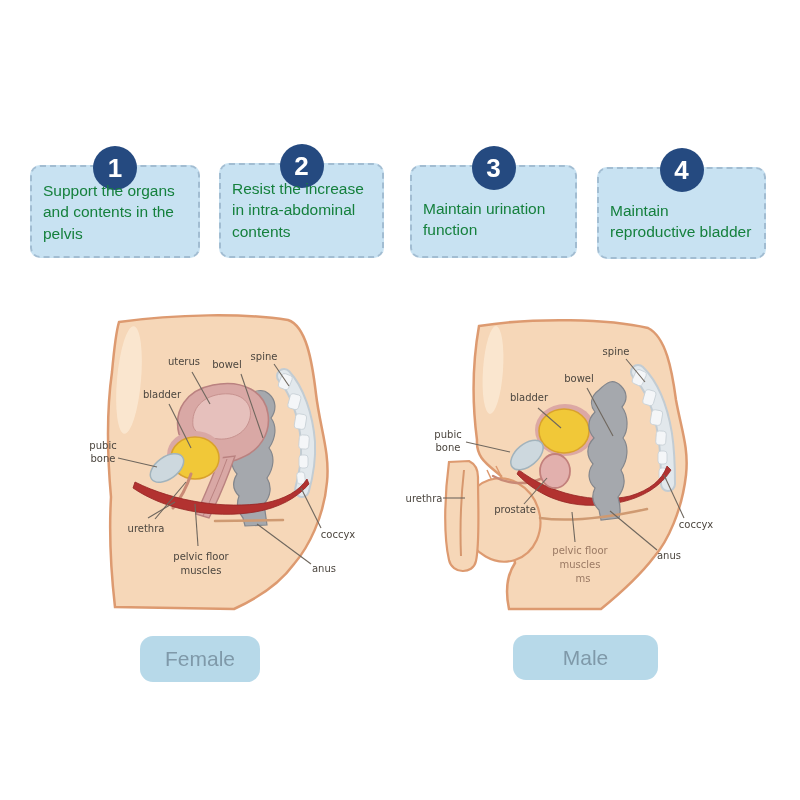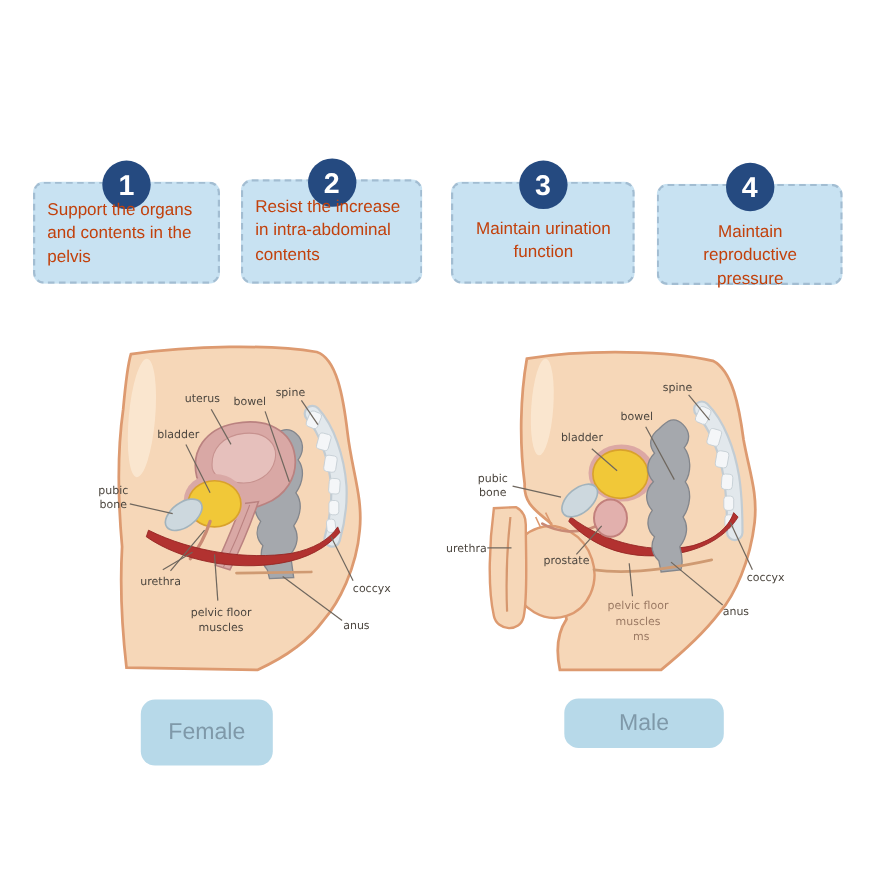--- a/index.html
+++ b/index.html
@@ -1,30 +1,30 @@
 <!DOCTYPE html>
 <html><head>
 <meta charset="utf-8">
 <style>
   html,body{margin:0;padding:0;}
   .page{position:relative;width:800px;height:800px;background:#ffffff;overflow:hidden;
         font-family:"Liberation Sans",sans-serif;}
   .func-box{position:absolute;background:#c8e2f2;border:2px dashed #a2bdd2;border-radius:10px;box-sizing:border-box;}
   .num-circle{position:absolute;left:50%;top:-21px;margin-left:-22px;width:44px;height:44px;border-radius:50%;
       background:#254a80;color:#fff;font-size:26px;font-weight:bold;display:flex;align-items:center;justify-content:center;z-index:2;}
-  .func-text{position:relative;z-index:3;font-size:15.5px;line-height:1.38;color:#c2410c;padding:13px 10px 0 11px;}
+  .func-text{position:relative;z-index:3;font-size:15.5px;line-height:1.38;color:#15803d;padding:13px 10px 0 11px;}
   .fb1{left:30px;top:165px;width:170px;height:93px;}
   .fb2{left:219px;top:163px;width:165px;height:95px;}
   .fb3{left:410px;top:165px;width:167px;height:93px;}
   .fb4{left:597px;top:167px;width:169px;height:92px;}
-  .fb3 .func-text,.fb4 .func-text{padding-top:31px;text-align:center;}
+  .fb3 .func-text,.fb4 .func-text{padding-top:31px;}
   .diagram{position:absolute;}
   .pill{position:absolute;background:#b7d9e9;border-radius:13px;display:flex;align-items:center;justify-content:center;
         font-size:21px;color:#7f99a9;}
-  .pill-female{left:128px;top:636px;width:120px;height:60px;}
+  .pill-female{left:140px;top:636px;width:120px;height:46px;}
   .pill-male{left:513px;top:635px;width:145px;height:45px;}
   svg text{font-family:"DejaVu Sans",sans-serif;font-size:10px;fill:#4c463f;}
   svg text.faded{fill:#9b7a64;}
   .leader{stroke:#6f675e;stroke-width:1.1;}
 </style>
 </head>
 <body>
 
 <div class="page">
 
@@ -35,21 +35,21 @@
   <div class="func-box fb2">
     <div class="num-circle">2</div>
     <div class="func-text">Resist the increase in intra-abdominal contents</div>
   </div>
   <div class="func-box fb3">
     <div class="num-circle">3</div>
     <div class="func-text">Maintain urination function</div>
   </div>
   <div class="func-box fb4">
     <div class="num-circle">4</div>
-    <div class="func-text">Maintain reproductive pressure</div>
+    <div class="func-text">Maintain reproductive bladder</div>
   </div>
 
   <svg class="diagram" style="left:85px;top:312px;" width="290" height="300" viewBox="0 0 290 300">
 
     <path d="M 34,10 C 90,2 160,1 203,8 C 221,14 227,48 231,82 C 235,116 245,140 242,170
          C 239,205 223,236 209,252 C 193,274 171,287 149,297 L 30,295
          C 26,260 24,220 26,185 C 22,140 22,95 27,60 C 29,38 31,20 34,10 Z" fill="#f6d7b8" stroke="#dd9a70" stroke-width="2.5"></path>
     <ellipse cx="44" cy="68" rx="12" ry="54" fill="#fbe8d2" opacity="0.9" transform="rotate(5 44 68)"></ellipse>
 
     <path d="M 199,64 C 212,78 221,104 223,130 C 224,150 221,164 217,178" stroke="#c2ccd3" stroke-width="16" fill="none" stroke-linecap="round"></path>

